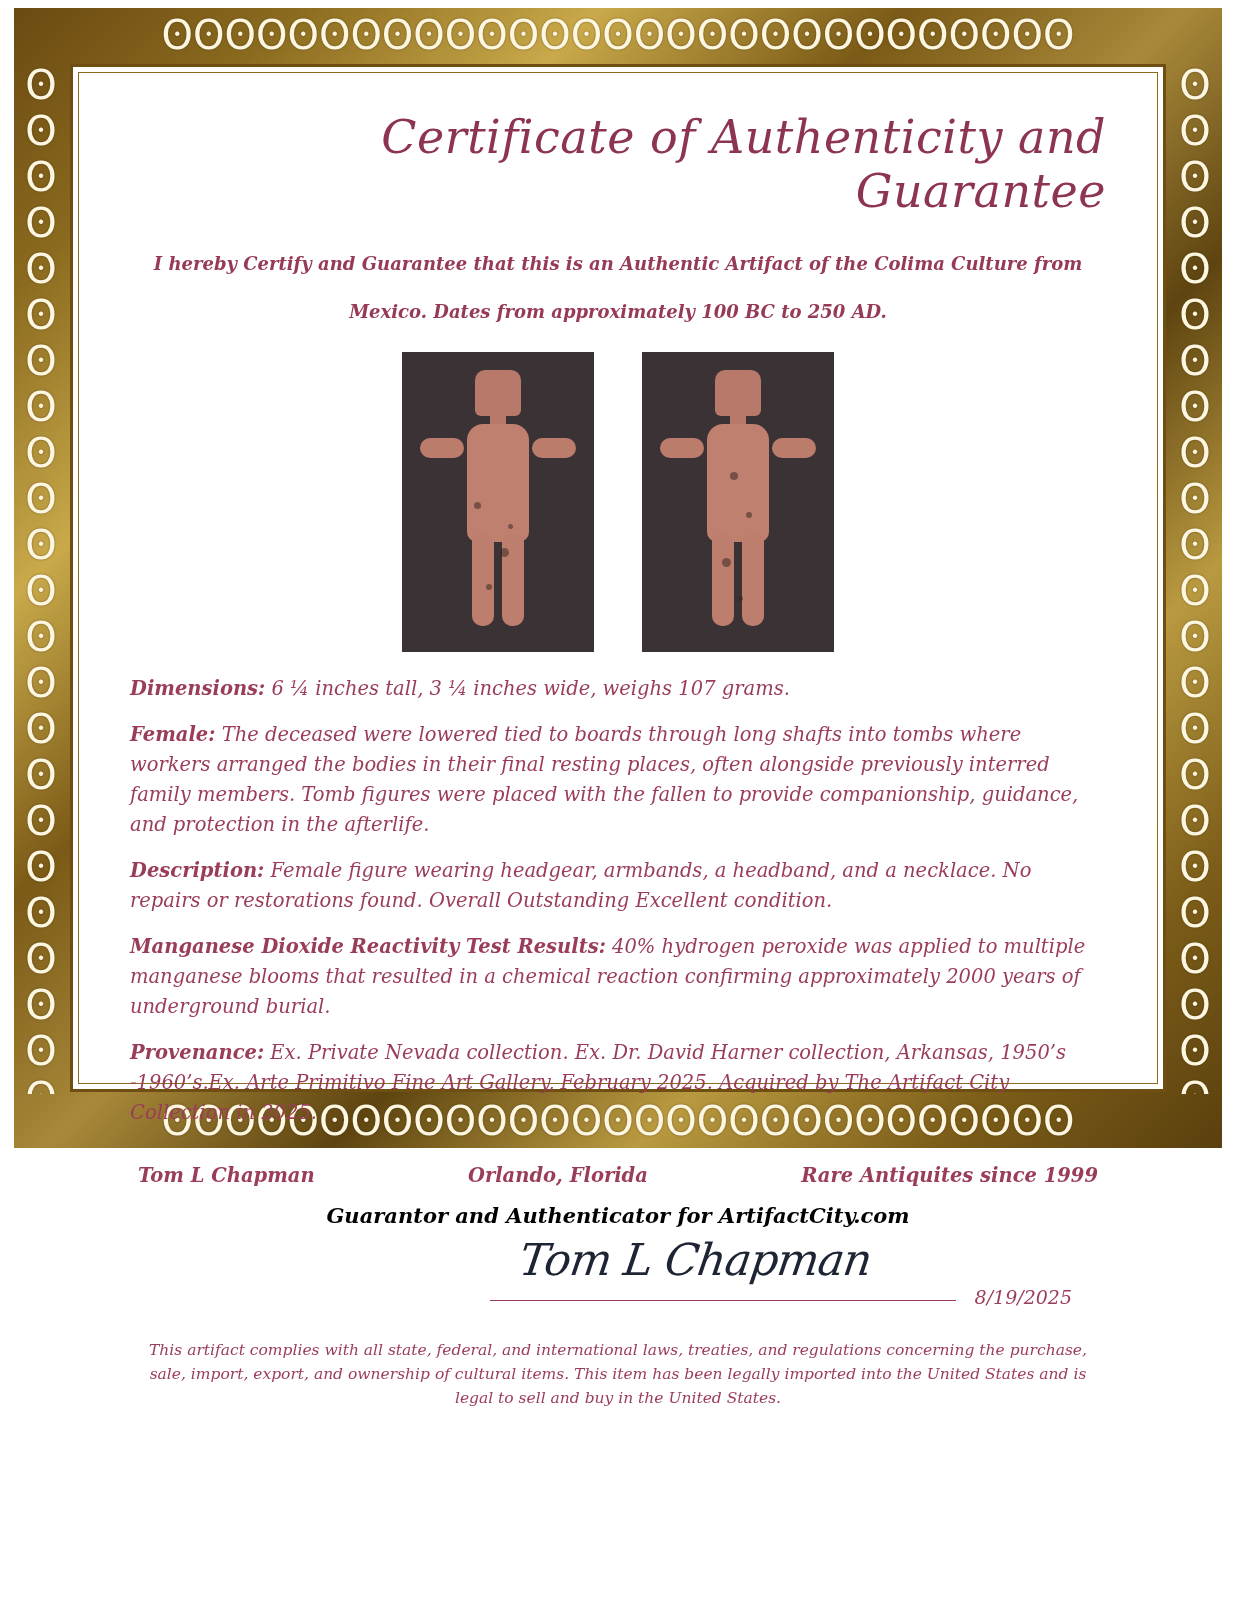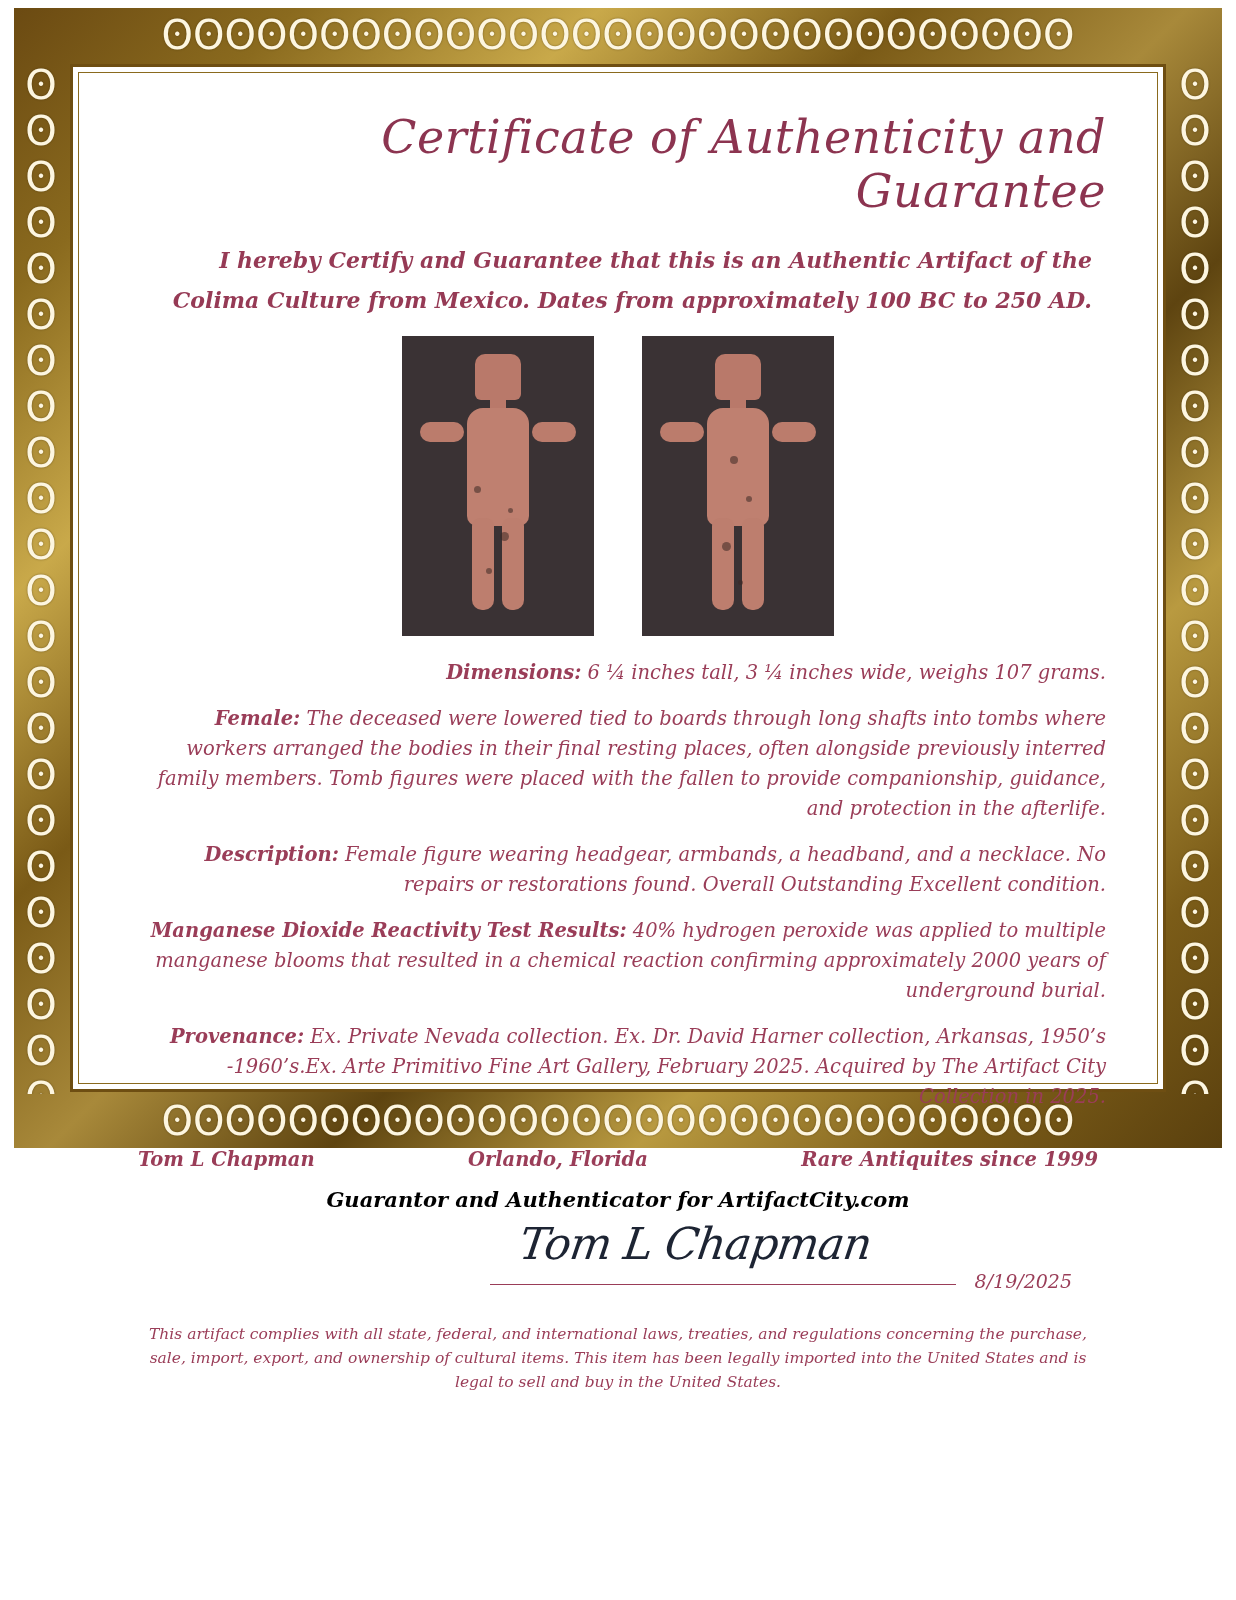--- a/index.html
+++ b/index.html
@@ -99,23 +99,23 @@
     text-align: right;
     color: #8c3450;
     letter-spacing: 0.5px;
     margin: 0 0 22px 0;
   }
 
   .subtitle {
     font-family: "DejaVu Serif", serif;
     font-style: italic;
     font-weight: bold;
-    font-size: 22px;
-    line-height: 40px;
-    text-align: right;
+    font-size: 18px;
+    line-height: 48px;
+    text-align: center;
     color: #963a55;
     margin: 0 14px 16px 14px;
   }
 
   .photos {
     display: flex;
     justify-content: center;
     gap: 48px;
     margin: 10px 0 22px 0;
   }
@@ -172,21 +172,21 @@
     border-radius: 50%;
   }
 
   .body-block {
     margin: 0 0 16px 0;
     font-family: "DejaVu Serif", serif;
     font-style: italic;
     font-size: 19.5px;
     line-height: 30px;
     color: #9a3d58;
-    text-align: right;
+    text-align: left;
   }
   .body-block .lead {
     font-weight: bold;
   }
 
   .signature-row {
     display: flex;
     justify-content: space-between;
     align-items: baseline;
     margin: 36px 0 0 0;

